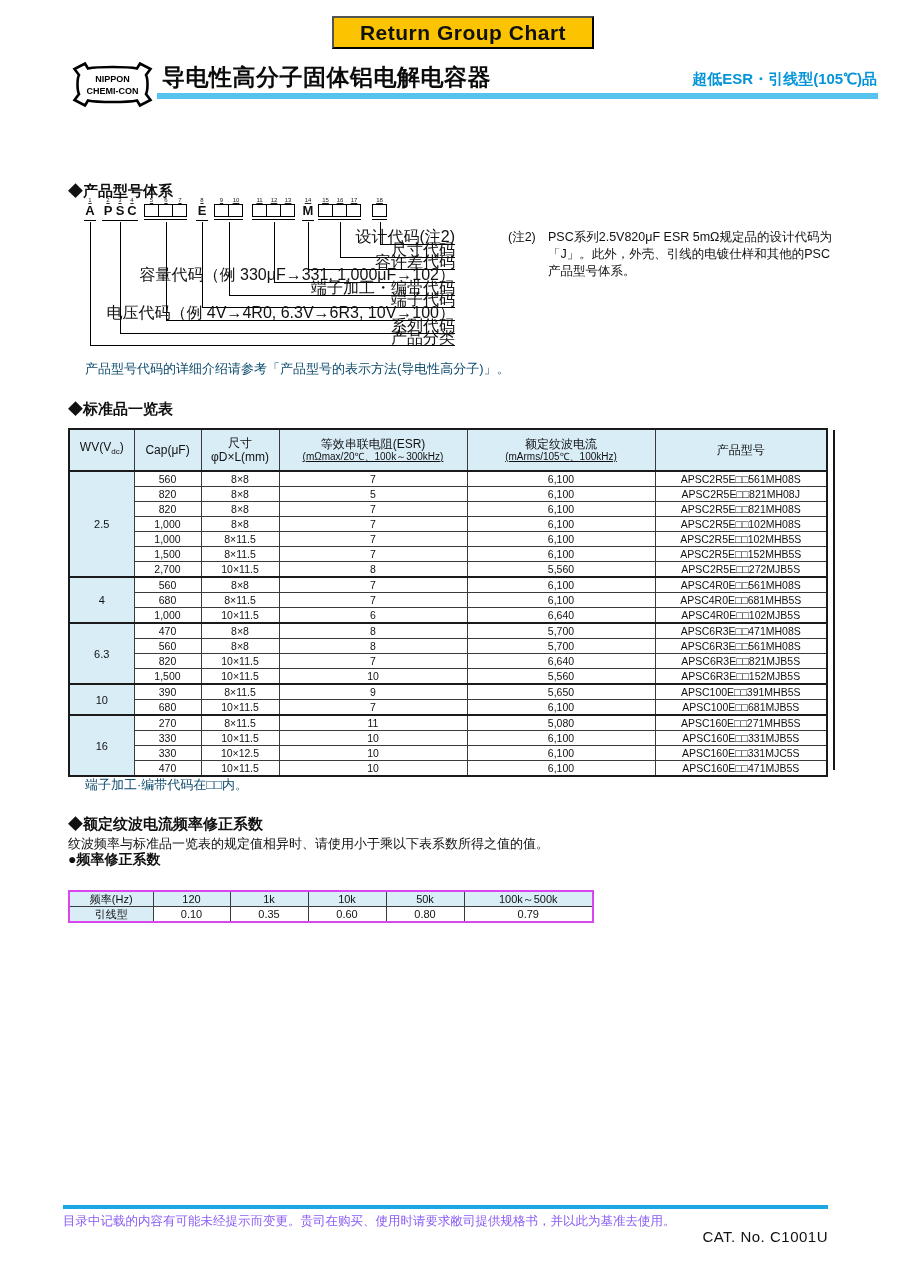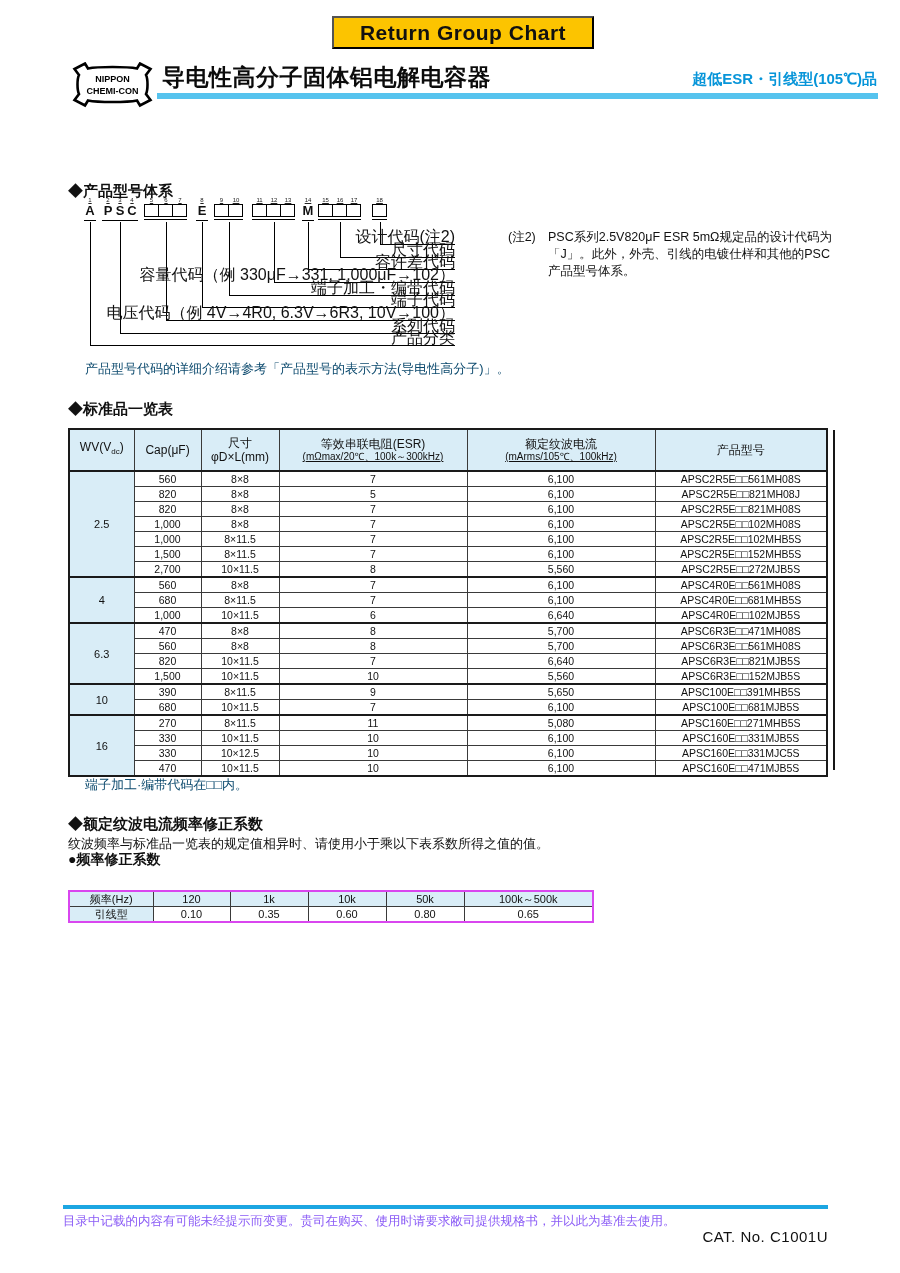--- a/index.html
+++ b/index.html
@@ -443,21 +443,21 @@
       <td class="blue">10k</td>
       <td class="blue">50k</td>
       <td class="blue">100k～500k</td>
     </tr>
     <tr>
       <td class="blue">引线型</td>
       <td>0.10</td>
       <td>0.35</td>
       <td>0.60</td>
       <td>0.80</td>
-      <td>0.65</td>
+      <td>0.79</td>
     </tr>
   </tbody>
     </table>
 
   <div class="footer-rule"></div>
   <div class="footer-text">目录中记载的内容有可能未经提示而变更。贵司在购买、使用时请要求敝司提供规格书，并以此为基准去使用。</div>
   <div class="cat-no">CAT. No. C1001U</div>
 
 </div>
 

